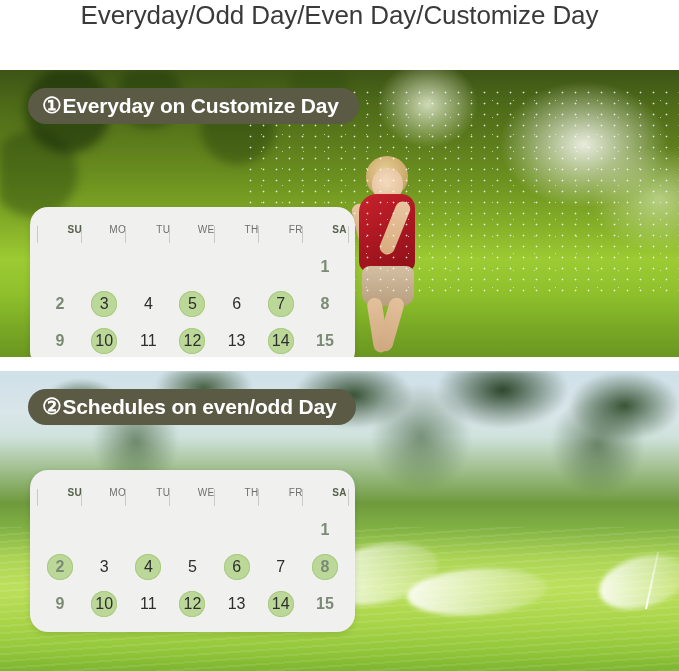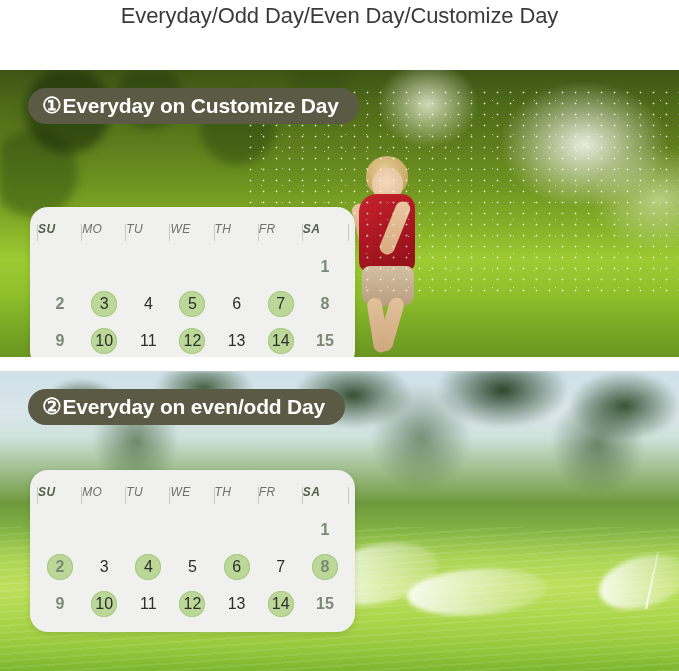--- a/index.html
+++ b/index.html
@@ -29,21 +29,21 @@
   }
   .main-title {
     font-size: 29px;
     font-weight: bold;
     color: #4c4c3c;
     letter-spacing: -0.2px;
     line-height: 34px;
     white-space: nowrap;
   }
   .sub-title {
-    font-size: 22px;
+    font-size: 26px;
     font-weight: 300;
     color: #3a3a3a;
     line-height: 27px;
     letter-spacing: -0.1px;
     white-space: nowrap;
   }
 
   
   .panel {
     position: relative;
@@ -219,25 +219,24 @@
   .cal-2 { top: 99px; }
 
   .cal-head {
     display: grid;
     grid-template-columns: repeat(7, 1fr);
     height: 26px;
     align-items: center;
   }
   .cal-head .dow {
     position: relative;
-    text-align: left;
-    font-size: 12px;
+    text-align: right;
+    font-size: 10px;
     color: #6f6f6f;
     letter-spacing: .4px;
-    font-style: italic;
   }
   .cal-head .dow::before {
     content: "";
     position: absolute;
     left: -1px; top: 2px;
     width: 1px; height: 17px;
     background: #c9c9c7;
   }
   .cal-head .dow:last-child::after {
     content: "";
@@ -390,21 +389,21 @@
   <div class="photo photo-golf">
     <div class="jet jet-a"></div>
     <div class="jet jet-b"></div>
     <div class="spray spray-a"></div>
     <div class="spray spray-b"></div>
     <div class="spray spray-c"></div>
   </div>
 
   <div class="badge">
     <span class="num">②</span>
-    <span>Everyday on even/odd Day</span>
+    <span>Schedules on even/odd Day</span>
   </div>
 
   <div class="cal-card cal-2">
     <div class="cal-head">
       <div class="dow weekend">SU</div>
       <div class="dow">MO</div>
       <div class="dow">TU</div>
       <div class="dow">WE</div>
       <div class="dow">TH</div>
       <div class="dow">FR</div>

